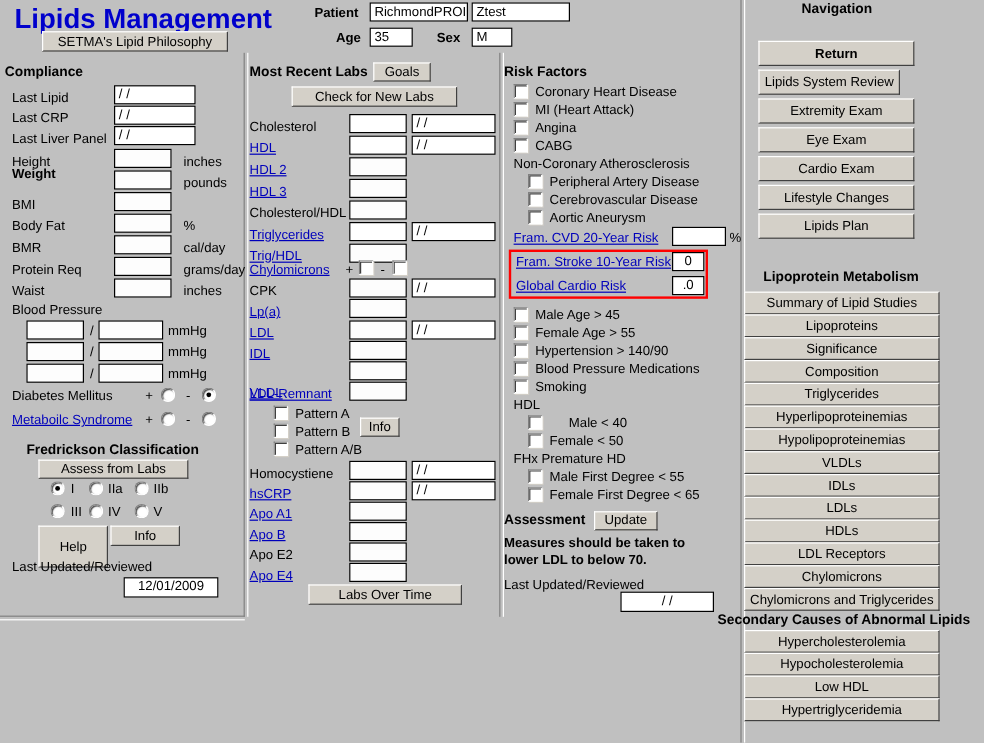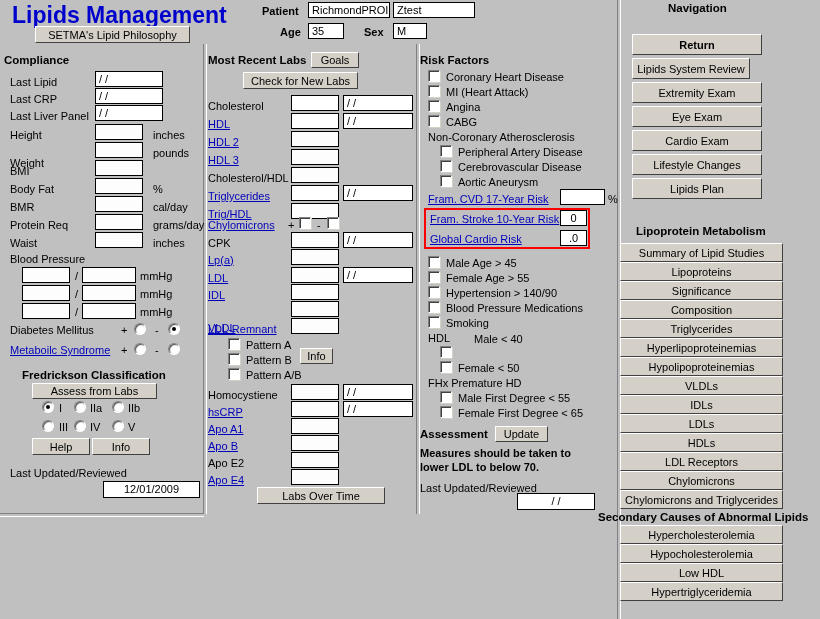--- a/index.html
+++ b/index.html
@@ -172,21 +172,21 @@
 <div class="lbl" style="left:10px; top:94px;">Last CRP</div>
 <div class="tbox" style="left:95px; top:88px; width:68px; height:16px;">/  /</div>
 
 <div class="lbl" style="left:10px; top:111px;">Last Liver Panel</div>
 <div class="tbox" style="left:95px; top:105px; width:68px; height:16px;">/  /</div>
 
 <div class="lbl" style="left:10px; top:130px;">Height</div>
 <div class="tbox grayish" style="left:95px; top:124px; width:48px; height:16px;"></div>
 <div class="lbl" style="left:153px; top:130px;">inches</div>
 
-<div class="lbl" style="left:10px; top:158px;">Weight</div>
+<div class="lbl" style="left:10px; top:140px;font-weight:bold;">Weight</div>
 <div class="tbox grayish" style="left:95px; top:142px; width:48px; height:16px;"></div>
 <div class="lbl" style="left:153px; top:148px;">pounds</div>
 
 <div class="lbl" style="left:10px; top:166px;">BMI</div>
 <div class="tbox grayish" style="left:95px; top:160px; width:48px; height:16px;"></div>
 
 <div class="lbl" style="left:10px; top:184px;">Body Fat</div>
 <div class="tbox grayish" style="left:95px; top:178px; width:48px; height:16px;"></div>
 <div class="lbl" style="left:153px; top:184px;">%</div>
 
@@ -241,29 +241,29 @@
 <div class="rb" style="left:112px; top:401px;"></div>
 <div class="lbl" style="left:128px; top:403px;">IIb</div>
 
 <div class="rb" style="left:42px; top:420px;"></div>
 <div class="lbl" style="left:59px; top:422px;">III</div>
 <div class="rb" style="left:74px; top:420px;"></div>
 <div class="lbl" style="left:90px; top:422px;">IV</div>
 <div class="rb" style="left:112px; top:420px;"></div>
 <div class="lbl" style="left:128px; top:422px;">V</div>
 
-<div class="btn" style="left:32px; top:438px; width:58px; height:17px;">Help</div>
+<div class="btn" style="left:32px; top:438px; width:58px; height:35px;">Help</div>
 <div class="btn" style="left:92px; top:438px; width:58px; height:17px;">Info</div>
 
 <div class="lbl" style="left:10px; top:468px;">Last Updated/Reviewed</div>
-<div class="tbox ctr" style="left:103px; top:481px; width:97px; height:17px;">12/01/2009</div>
+<div class="tbox ctr" style="left:103px; top:481px; width:79px; height:17px;">12/01/2009</div>
 
 <div class="lbl hdr" style="left:208px; top:55px;">Most Recent Labs</div>
 <div class="btn" style="left:311px; top:52px; width:48px; height:16px;">Goals</div>
-<div class="btn" style="left:243px; top:72px; width:115px; height:17px;">Check for New Labs</div>
+<div class="btn" style="left:243px; top:72px; width:138px; height:17px;">Check for New Labs</div>
 
 <div class="lbl" style="left:208px; top:101px;">Cholesterol</div>
 <div class="tbox" style="left:291px; top:95px; width:48px; height:16px;"></div>
 <div class="tbox" style="left:343px; top:95px; width:70px; height:16px;">/  /</div>
 
 <div class="link" style="left:208px; top:119px;">HDL</div>
 <div class="tbox" style="left:291px; top:113px; width:48px; height:16px;"></div>
 <div class="tbox" style="left:343px; top:113px; width:70px; height:16px;">/  /</div>
 
 <div class="link" style="left:208px; top:137px;">HDL 2</div>
@@ -351,21 +351,21 @@
 
 <div class="lbl" style="left:428px; top:132px;">Non-Coronary Atherosclerosis</div>
 
 <div class="cb" style="left:440px; top:145px;"></div>
 <div class="lbl" style="left:458px; top:147px;">Peripheral Artery Disease</div>
 <div class="cb" style="left:440px; top:160px;"></div>
 <div class="lbl" style="left:458px; top:162px;">Cerebrovascular Disease</div>
 <div class="cb" style="left:440px; top:175px;"></div>
 <div class="lbl" style="left:458px; top:177px;">Aortic Aneurysm</div>
 
-<div class="link" style="left:428px; top:194px;">Fram. CVD 17-Year Risk</div>
+<div class="link" style="left:428px; top:194px;">Fram. CVD 20-Year Risk</div>
 <div class="tbox ctr" style="left:560px; top:189px; width:45px; height:16px;"></div>
 <div class="lbl" style="left:608px; top:194px;">%</div>
 
 <div id="risk-highlight-box" style="left:424px; top:208px; width:166px; height:41px;"></div>
 
 <div class="link" style="left:430px; top:214px;">Fram. Stroke 10-Year Risk</div>
 <div class="tbox ctr" style="left:560px; top:210px; width:27px; height:16px;">0</div>
 
 <div class="link" style="left:430px; top:234px;">Global Cardio Risk</div>
 <div class="tbox ctr" style="left:560px; top:230px; width:27px; height:16px;">.0</div>
@@ -376,21 +376,21 @@
 <div class="lbl" style="left:446px; top:273px;">Female Age &gt; 55</div>
 <div class="cb" style="left:428px; top:286px;"></div>
 <div class="lbl" style="left:446px; top:288px;">Hypertension &gt; 140/90</div>
 <div class="cb" style="left:428px; top:301px;"></div>
 <div class="lbl" style="left:446px; top:303px;">Blood Pressure Medications</div>
 <div class="cb" style="left:428px; top:316px;"></div>
 <div class="lbl" style="left:446px; top:318px;">Smoking</div>
 
 <div class="lbl" style="left:428px; top:333px;">HDL</div>
 <div class="cb" style="left:440px; top:346px;"></div>
-<div class="lbl" style="left:458px; top:334px;padding-left:16px;">Male &lt; 40</div>
+<div class="lbl" style="left:458px; top:348px;padding-left:16px;">Male &lt; 40</div>
 <div class="cb" style="left:440px; top:361px;"></div>
 <div class="lbl" style="left:458px; top:363px;">Female &lt; 50</div>
 
 <div class="lbl" style="left:428px; top:378px;">FHx Premature HD</div>
 <div class="cb" style="left:440px; top:391px;"></div>
 <div class="lbl" style="left:458px; top:393px;">Male First Degree &lt; 55</div>
 <div class="cb" style="left:440px; top:406px;"></div>
 <div class="lbl" style="left:458px; top:408px;">Female First Degree &lt; 65</div>
 
 <div class="lbl b" style="left:420px; top:429px; font-size:11.5px;">Assessment</div>

